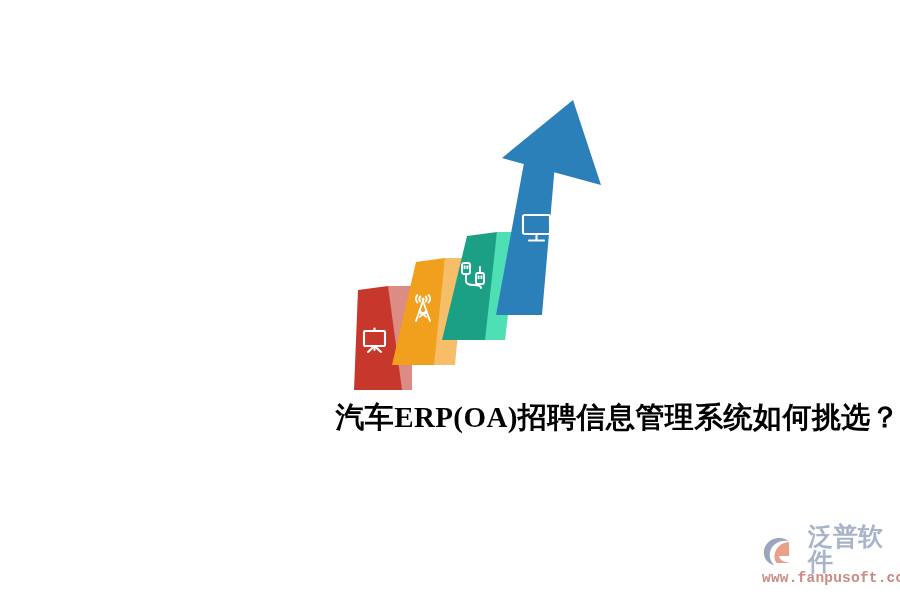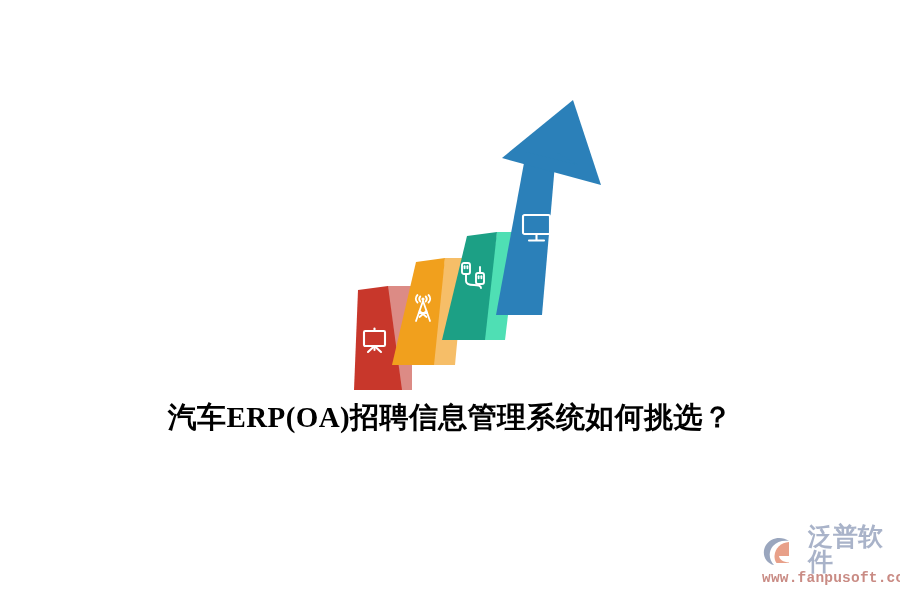--- a/index.html
+++ b/index.html
@@ -35,21 +35,21 @@
     width: 290px;
     height: 310px;
   }
 
   
   #title-block {
     position: absolute;
     left: 0;
     top: 398px;
     width: 900px;
-    text-align: center;
+    text-align: right;
     color: #000000;
     font-family: "Liberation Serif", serif;
     line-height: 1.32;
   }
   .title-line {
     font-size: 29px;
     font-weight: 700;
     letter-spacing: 0.4px;
     color: #000000;
     white-space: nowrap;

